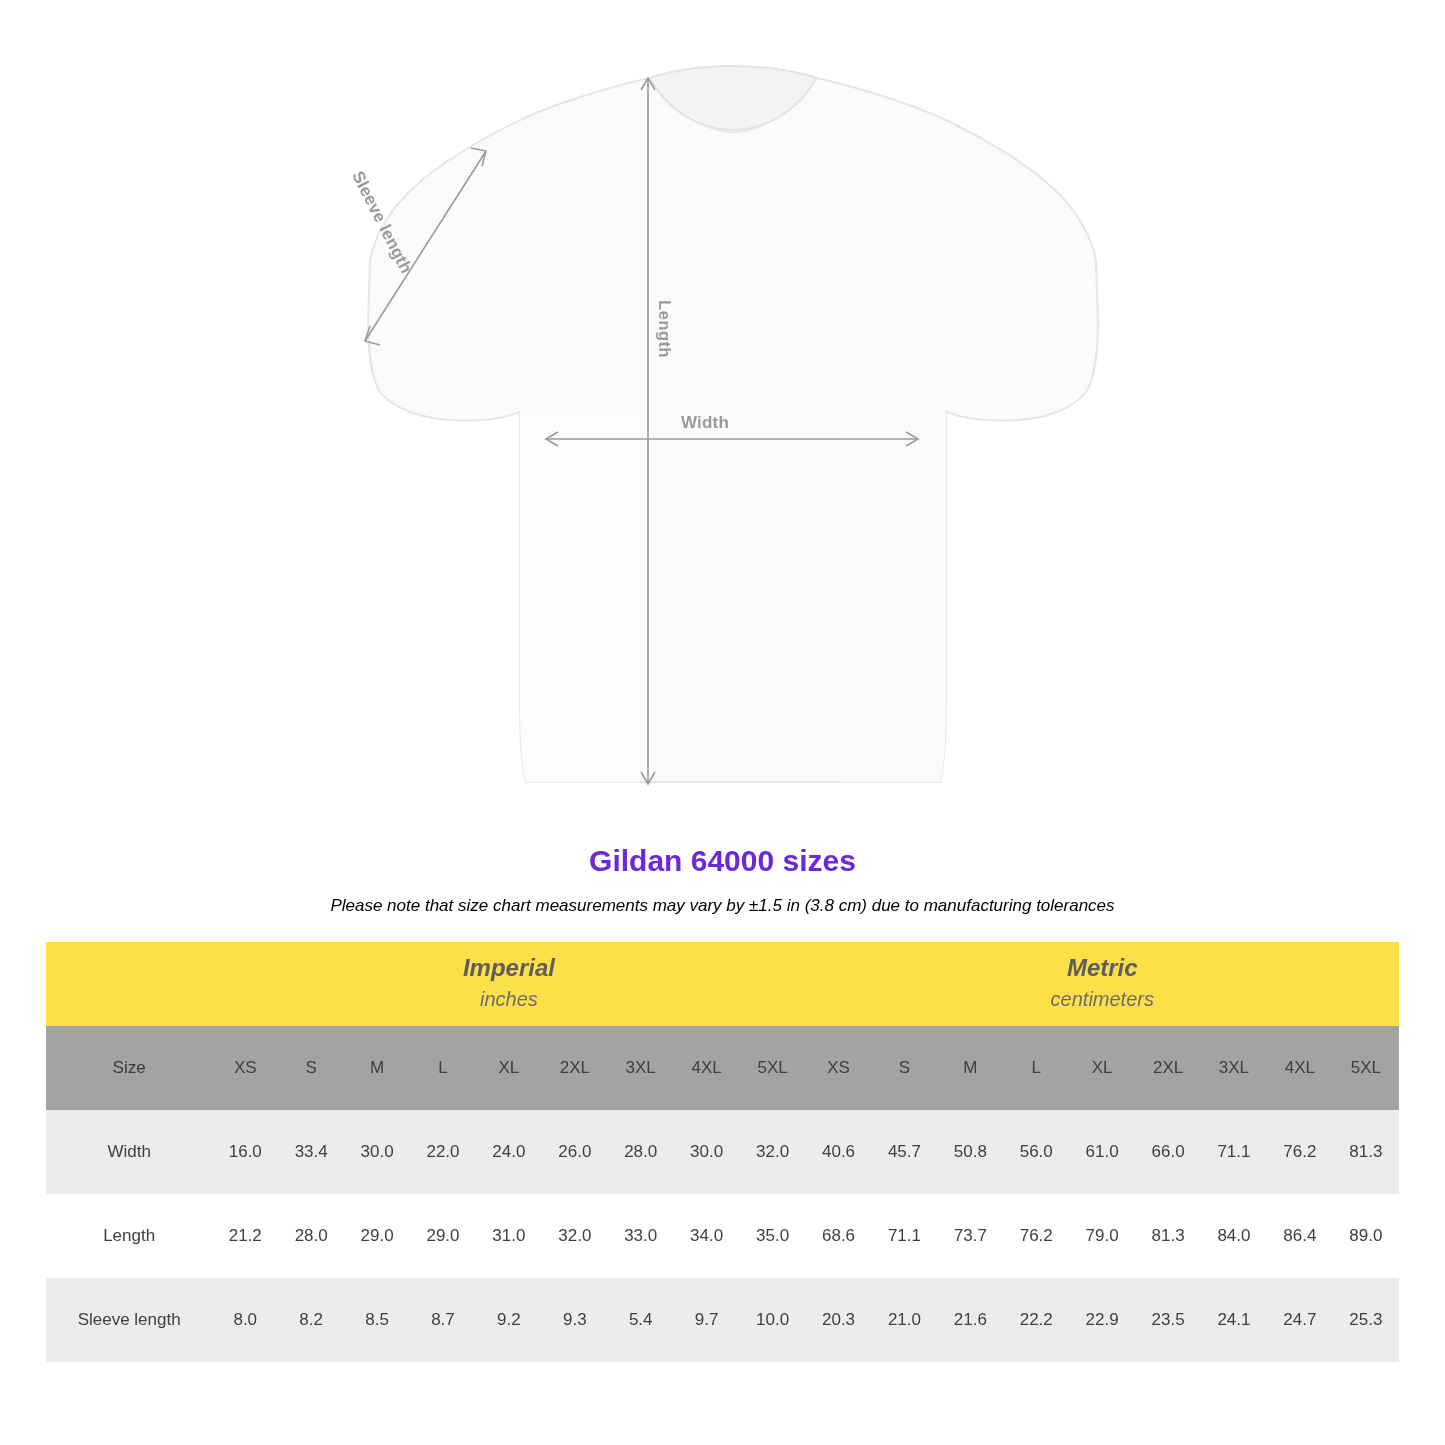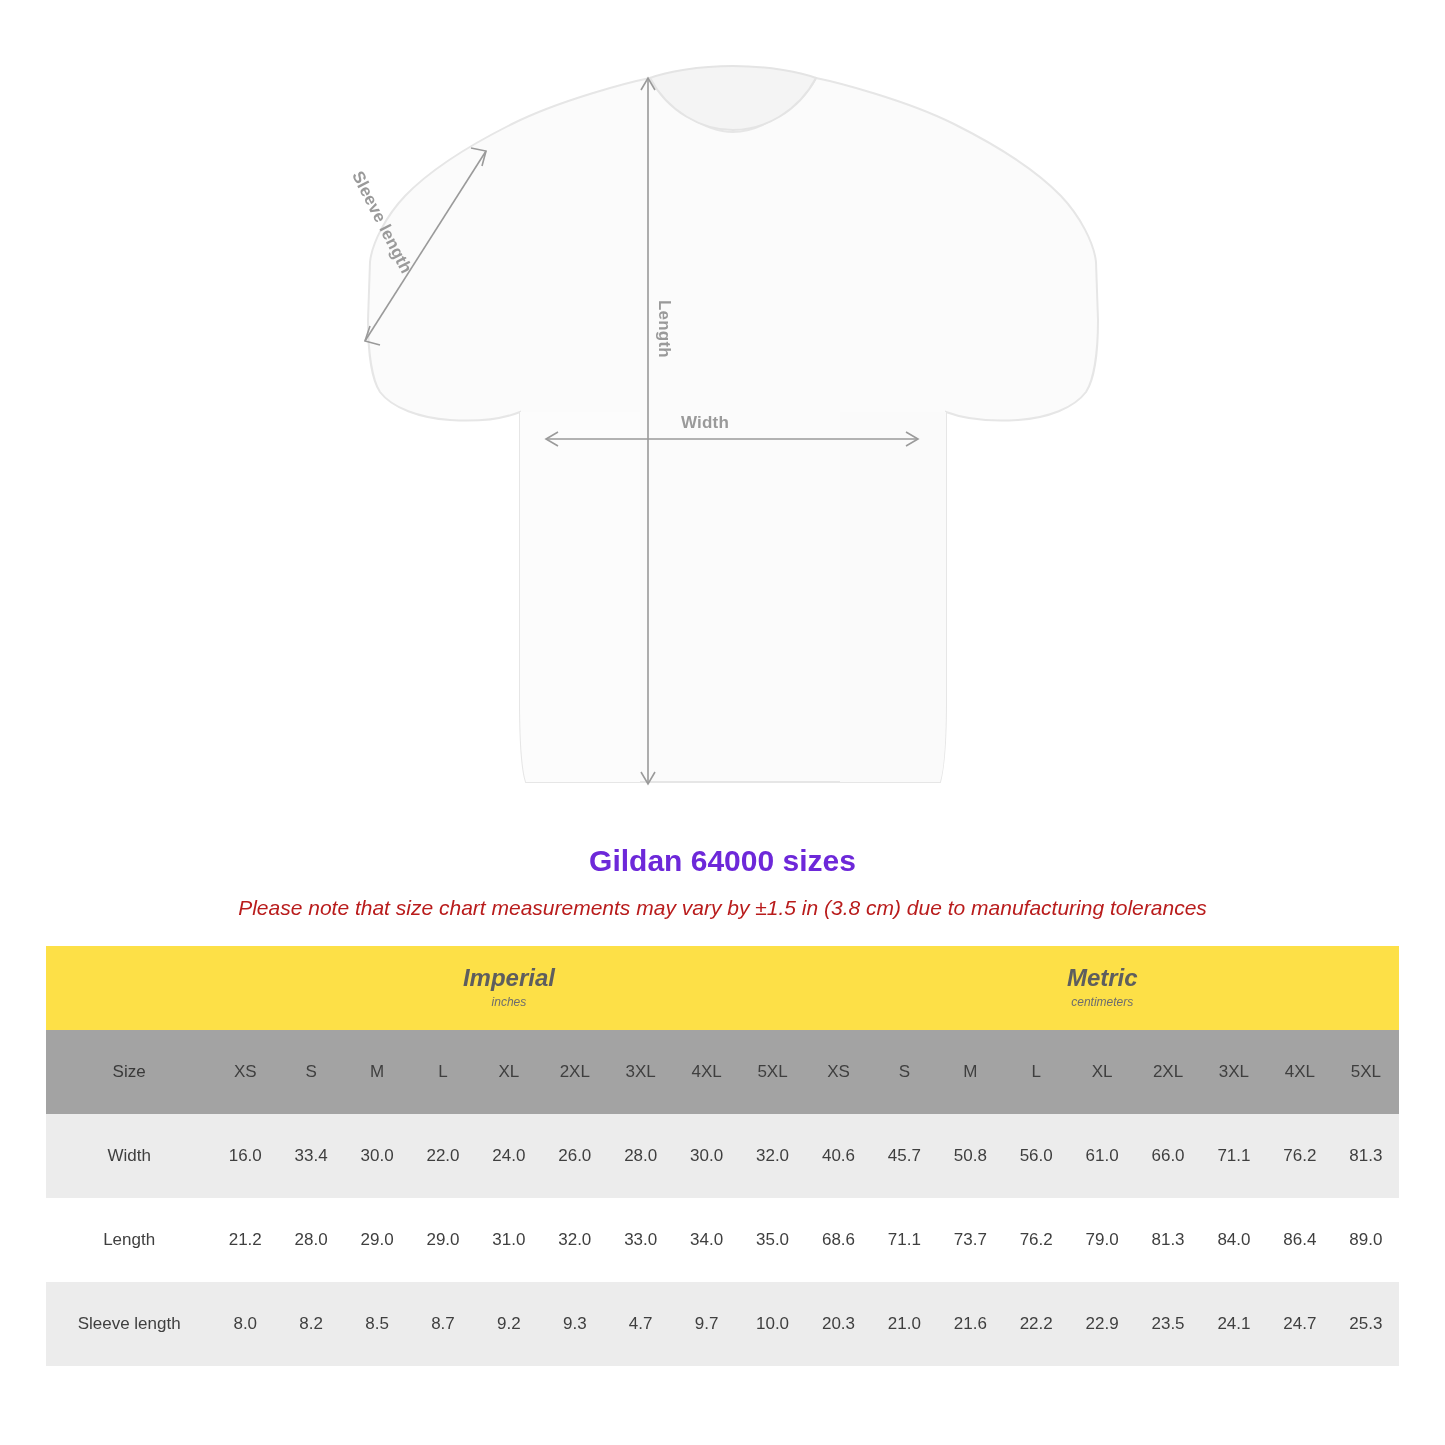--- a/index.html
+++ b/index.html
@@ -63,23 +63,23 @@
     text-align: center;
     margin-top: 14px;
   }
   .chart-title {
     font-size: 30px;
     font-weight: bold;
     color: #6d28d9;
     margin: 0;
   }
   .chart-note {
-    font-size: 21px;
+    font-size: 17px;
     font-style: italic;
-    color: #b91c1c;
+    color: #000000;
     margin: 18px 0 0 0;
   }
 
   
   .table-wrap {
     margin: 26px 46px 0 46px;
   }
   table.size-table {
     border-collapse: collapse;
     width: 1353px;
@@ -100,21 +100,21 @@
     height: 118px;
   }
   .unit-title {
     font-size: 24px;
     font-style: italic;
     font-weight: bold;
     color: #5e5e5e;
     line-height: 1.25;
   }
   .unit-sub {
-    font-size: 12px;
+    font-size: 20px;
     font-style: italic;
     color: #6d6d6d;
     line-height: 1.6;
   }
   .head-row td {
     background: #a3a3a3;
     font-weight: bold;
     color: #3a3a3a;
     font-size: 17px;
     height: 86px;
@@ -302,21 +302,21 @@
             <td>89.0</td>
           </tr>
           <tr class="row-alt">
             <td class="rowlabel">Sleeve length</td>
             <td>8.0</td>
             <td>8.2</td>
             <td>8.5</td>
             <td>8.7</td>
             <td>9.2</td>
             <td>9.3</td>
-            <td>4.7</td>
+            <td>5.4</td>
             <td>9.7</td>
             <td>10.0</td>
             <td>20.3</td>
             <td>21.0</td>
             <td>21.6</td>
             <td>22.2</td>
             <td>22.9</td>
             <td>23.5</td>
             <td>24.1</td>
             <td>24.7</td>

